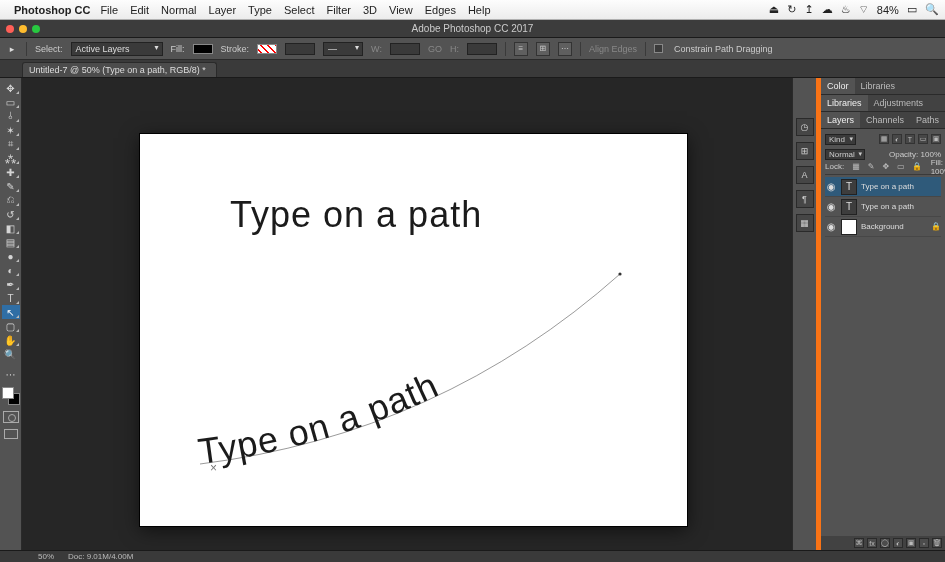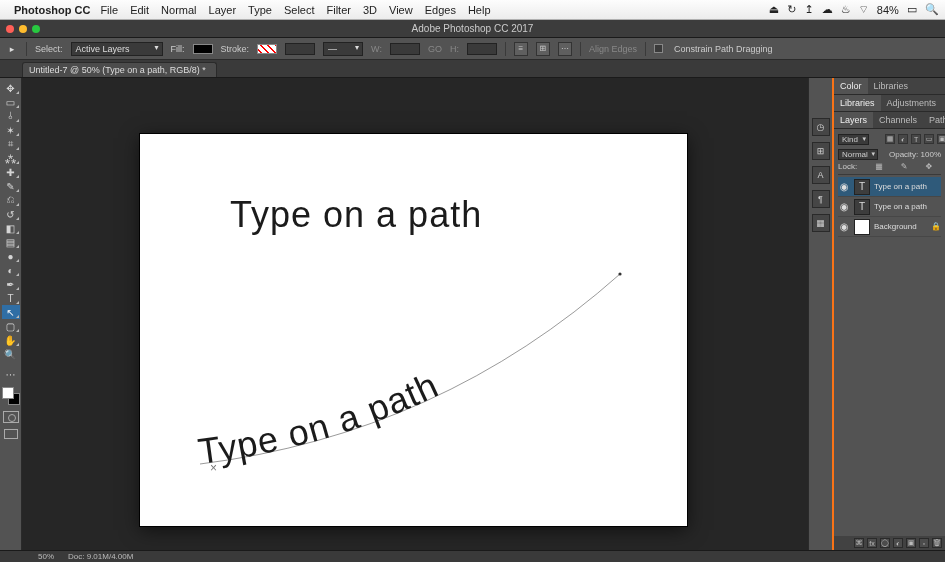--- a/index.html
+++ b/index.html
@@ -50,32 +50,32 @@
   .left-tools .screenmode{width:14px;height:10px;border:1px solid #aaa;margin-top:6px;}
   
   .canvas-area { flex:1; background:#262626; position:relative; overflow:hidden;}
   .artboard { position:absolute; left:118px; top:56px; width:547px; height:392px; background:#fff; box-shadow:0 0 0 1px #000, 0 4px 18px rgba(0,0,0,.6);}
   .artboard .straight-text { position:absolute; left:90px; top:60px; font-size:36px; color:#1b1b1b; letter-spacing:1px;}
   .artboard svg { position:absolute; left:0; top:0; width:547px; height:392px;}
   .curve-text { font-size:36px; fill:#1b1b1b; letter-spacing:1px;}
   
   .right-stack { width:24px; background:#535353; display:flex; flex-direction:column; align-items:center; gap:6px; padding-top:40px; border-left:1px solid #2a2a2a;}
   .right-stack .ricon{ width:18px; height:18px; background:#464646; border:1px solid #2a2a2a; font-size:9px; color:#ccc; display:flex;align-items:center;justify-content:center;}
-  .panels { width:113px; background:#535353; display:flex; flex-direction:column; border-left:2px solid #f97316;}
+  .panels { width:129px; background:#535353; display:flex; flex-direction:column; border-left:5px solid #f97316;}
   .panel-tabs { display:flex; font-size:9px; color:#bbb; background:#424242; border-bottom:1px solid #2a2a2a;}
   .panel-tabs .ptab{ padding:3px 6px; cursor:pointer;}
   .panel-tabs .ptab.active{ background:#535353; color:#eee;}
   .panel-body { background:#535353; padding:2px 4px; font-size:8px; color:#ccc;}
   .panel-row { display:flex; align-items:center; gap:16px; height:16px;}
   .select-mini{background:#3a3a3a;border:1px solid #222;font-size:8px;color:#ccc;padding:0 10px 0 3px;position:relative;}
   .select-mini::after{content:"▾";position:absolute;right:2px;top:0;font-size:7px;}
   .panel-icons{display:flex;gap:3px;margin-left:auto;}
   .panel-icons .pi{width:10px;height:10px;border:1px solid #333;background:#474747;font-size:7px;color:#bbb;display:flex;align-items:center;justify-content:center;}
   .opacity-row{display:flex;justify-content:space-between;align-items:center;font-size:8px;color:#ccc;height:14px;}
-  .lock-row{display:flex;align-items:center;gap:18px;font-size:8px;color:#ccc;height:14px;border-bottom:1px solid #3a3a3a;padding-bottom:2px;margin-bottom:2px;}
+  .lock-row{display:flex;align-items:center;gap:8px;font-size:8px;color:#ccc;height:14px;border-bottom:1px solid #3a3a3a;padding-bottom:2px;margin-bottom:2px;}
   .lock-row .li{width:10px;height:10px;display:flex;align-items:center;justify-content:center;font-size:8px;color:#bbb;}
   .layer-row{display:flex;align-items:center;height:20px;gap:4px;font-size:8px;color:#ddd;border-bottom:1px solid #474747;}
   .layer-row.active{background:#2f5a7a;}
   .layer-row .eye{width:12px;text-align:center;font-size:10px;color:#ddd;}
   .layer-row .tthumb{width:16px;height:16px;background:#3d3d3d;border:1px solid #222;display:flex;align-items:center;justify-content:center;font-size:10px;color:#ddd;}
   .layer-row .bgthumb{width:16px;height:16px;background:#fff;border:1px solid #222;}
   .layer-row .lname{flex:1;white-space:nowrap;overflow:hidden;}
   .layer-row .lockicn{width:10px;font-size:8px;color:#bbb;}
   
   .status-bar { height:12px; background:#3a3a3a; font-size:8px; color:#bbb; display:flex; align-items:center; padding-left:38px; gap:14px; border-top:1px solid #1a1a1a;}

